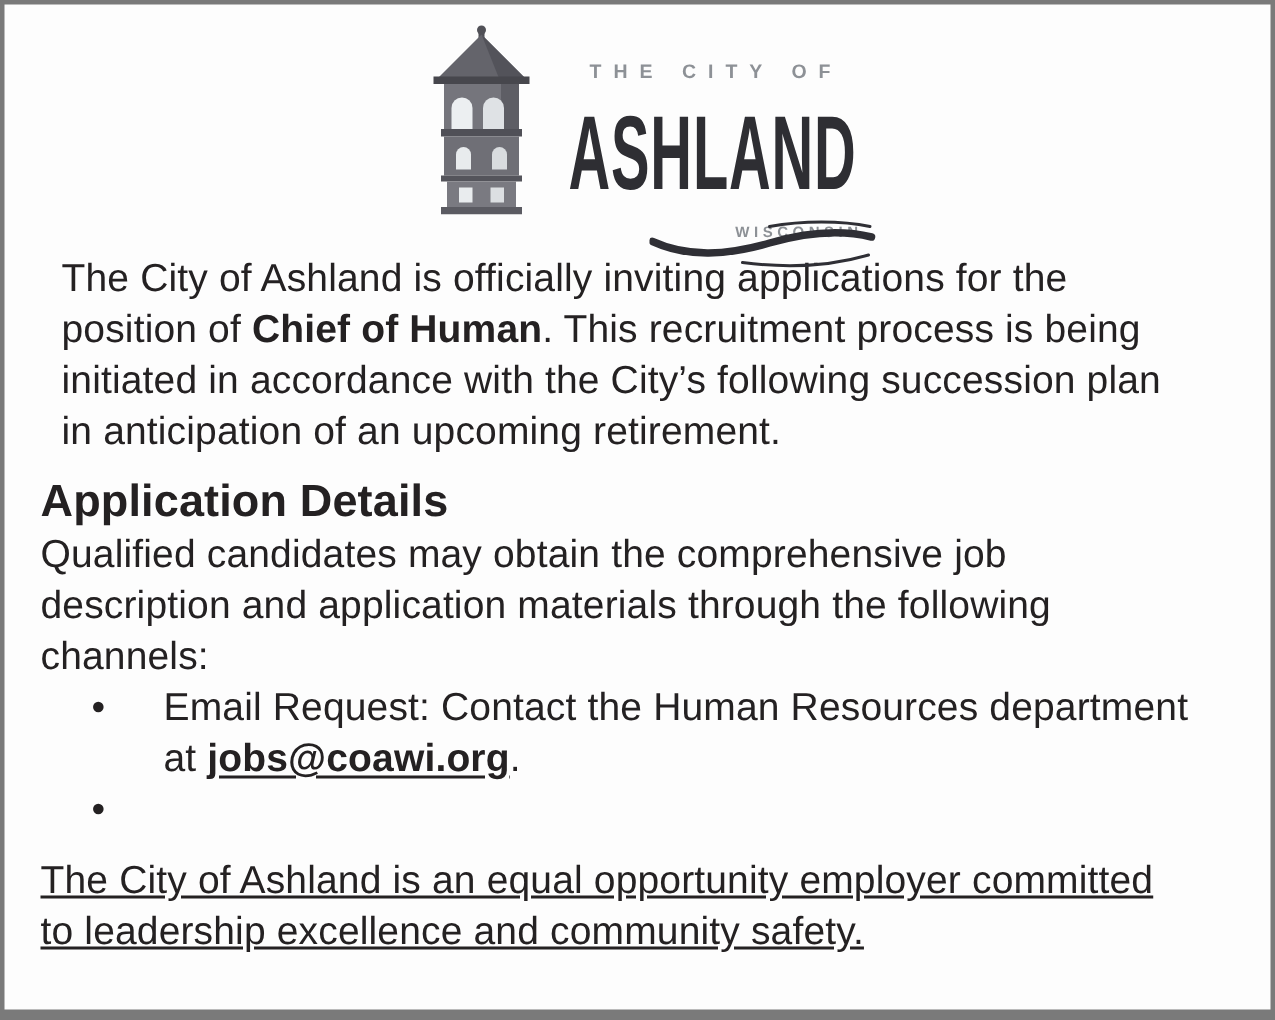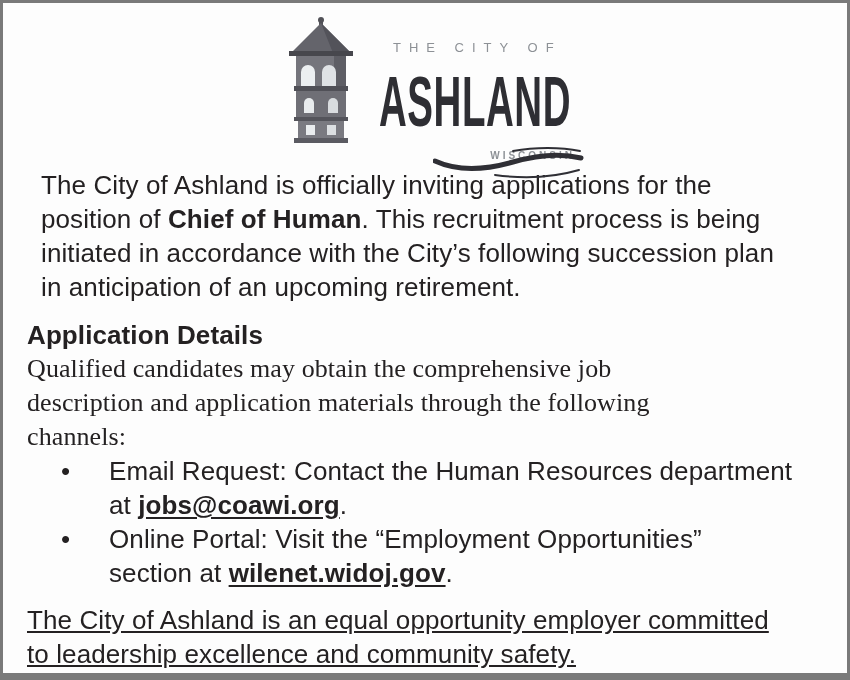--- a/index.html
+++ b/index.html
@@ -25,21 +25,21 @@
     width: fit-content;
     margin: 12px auto 25px auto;
     height: 128px;
     display: flex;
     align-items: flex-start;
     gap: 12px;
   }
   .tower { display: block; }
   .wordmark { position: relative; padding-top: 16px; width: 196px; }
   .tagline {
-    font-size: 13px; font-weight: normal;
+    font-size: 13px; font-weight: bold;
     letter-spacing: 8px; color: #8d9196;
     padding-left: 14px; white-space: nowrap;
   }
   .cityname {
     font-size: 70px; line-height: 62px; font-weight: bold;
     color: #2e2e33; white-space: nowrap;
     transform: scaleX(0.55); transform-origin: left center;
     margin-top: 6px; letter-spacing: 1px;
   }
   .state {
@@ -48,24 +48,24 @@
   }
   .waves { position: absolute; right: -10px; bottom: -10px; }
 
   
   .preline { white-space: pre-line; }
   .b { font-weight: bold; }
   .u { text-decoration: underline; text-underline-offset: 3px; font-weight: bold; }
 
   .intro { margin: 14px; }
   .section-heading {
-    font-size: 26px; line-height: 34px;
+    font-size: 30px; line-height: 34px;
     margin: 14px 0 0 0; font-weight: bold; color: #242122;
   }
-  .section-body { margin: 0; font-family: Liberation Serif, serif; }
+  .section-body { margin: 0; }
 
   .channels { list-style: none; margin: 0; padding: 0; }
   .channels li { display: flex; }
   .channels .marker {
     width: 48px; margin-left: 34px; flex: 0 0 48px;
     font-size: 26px; line-height: 34px;
   }
   .channels .li-content { flex: 1; }
 
   .eoe { margin: 13px 0 0 0; text-decoration: underline; }
@@ -121,21 +121,19 @@
 channels:</p>
 
   <ul class="channels">
     <li>
       <span class="marker">•</span>
       <div class="li-content preline"><span>Email Request: Contact the Human Resources department
 at </span><span class="u">jobs@coawi.org</span><span>.</span></div>
     </li>
     <li>
       <span class="marker">•</span>
-      <div class="li-content preline"><span>Online Portal: Visit the “Employment Opportunities”
-section at </span><span class="u">wilenet.widoj.gov</span><span>.</span></div>
     </li>
   </ul>
 
   <p class="eoe preline">The City of Ashland is an equal opportunity employer committed
 to leadership excellence and community safety.</p>
 
 </div>
 
 </body></html>

